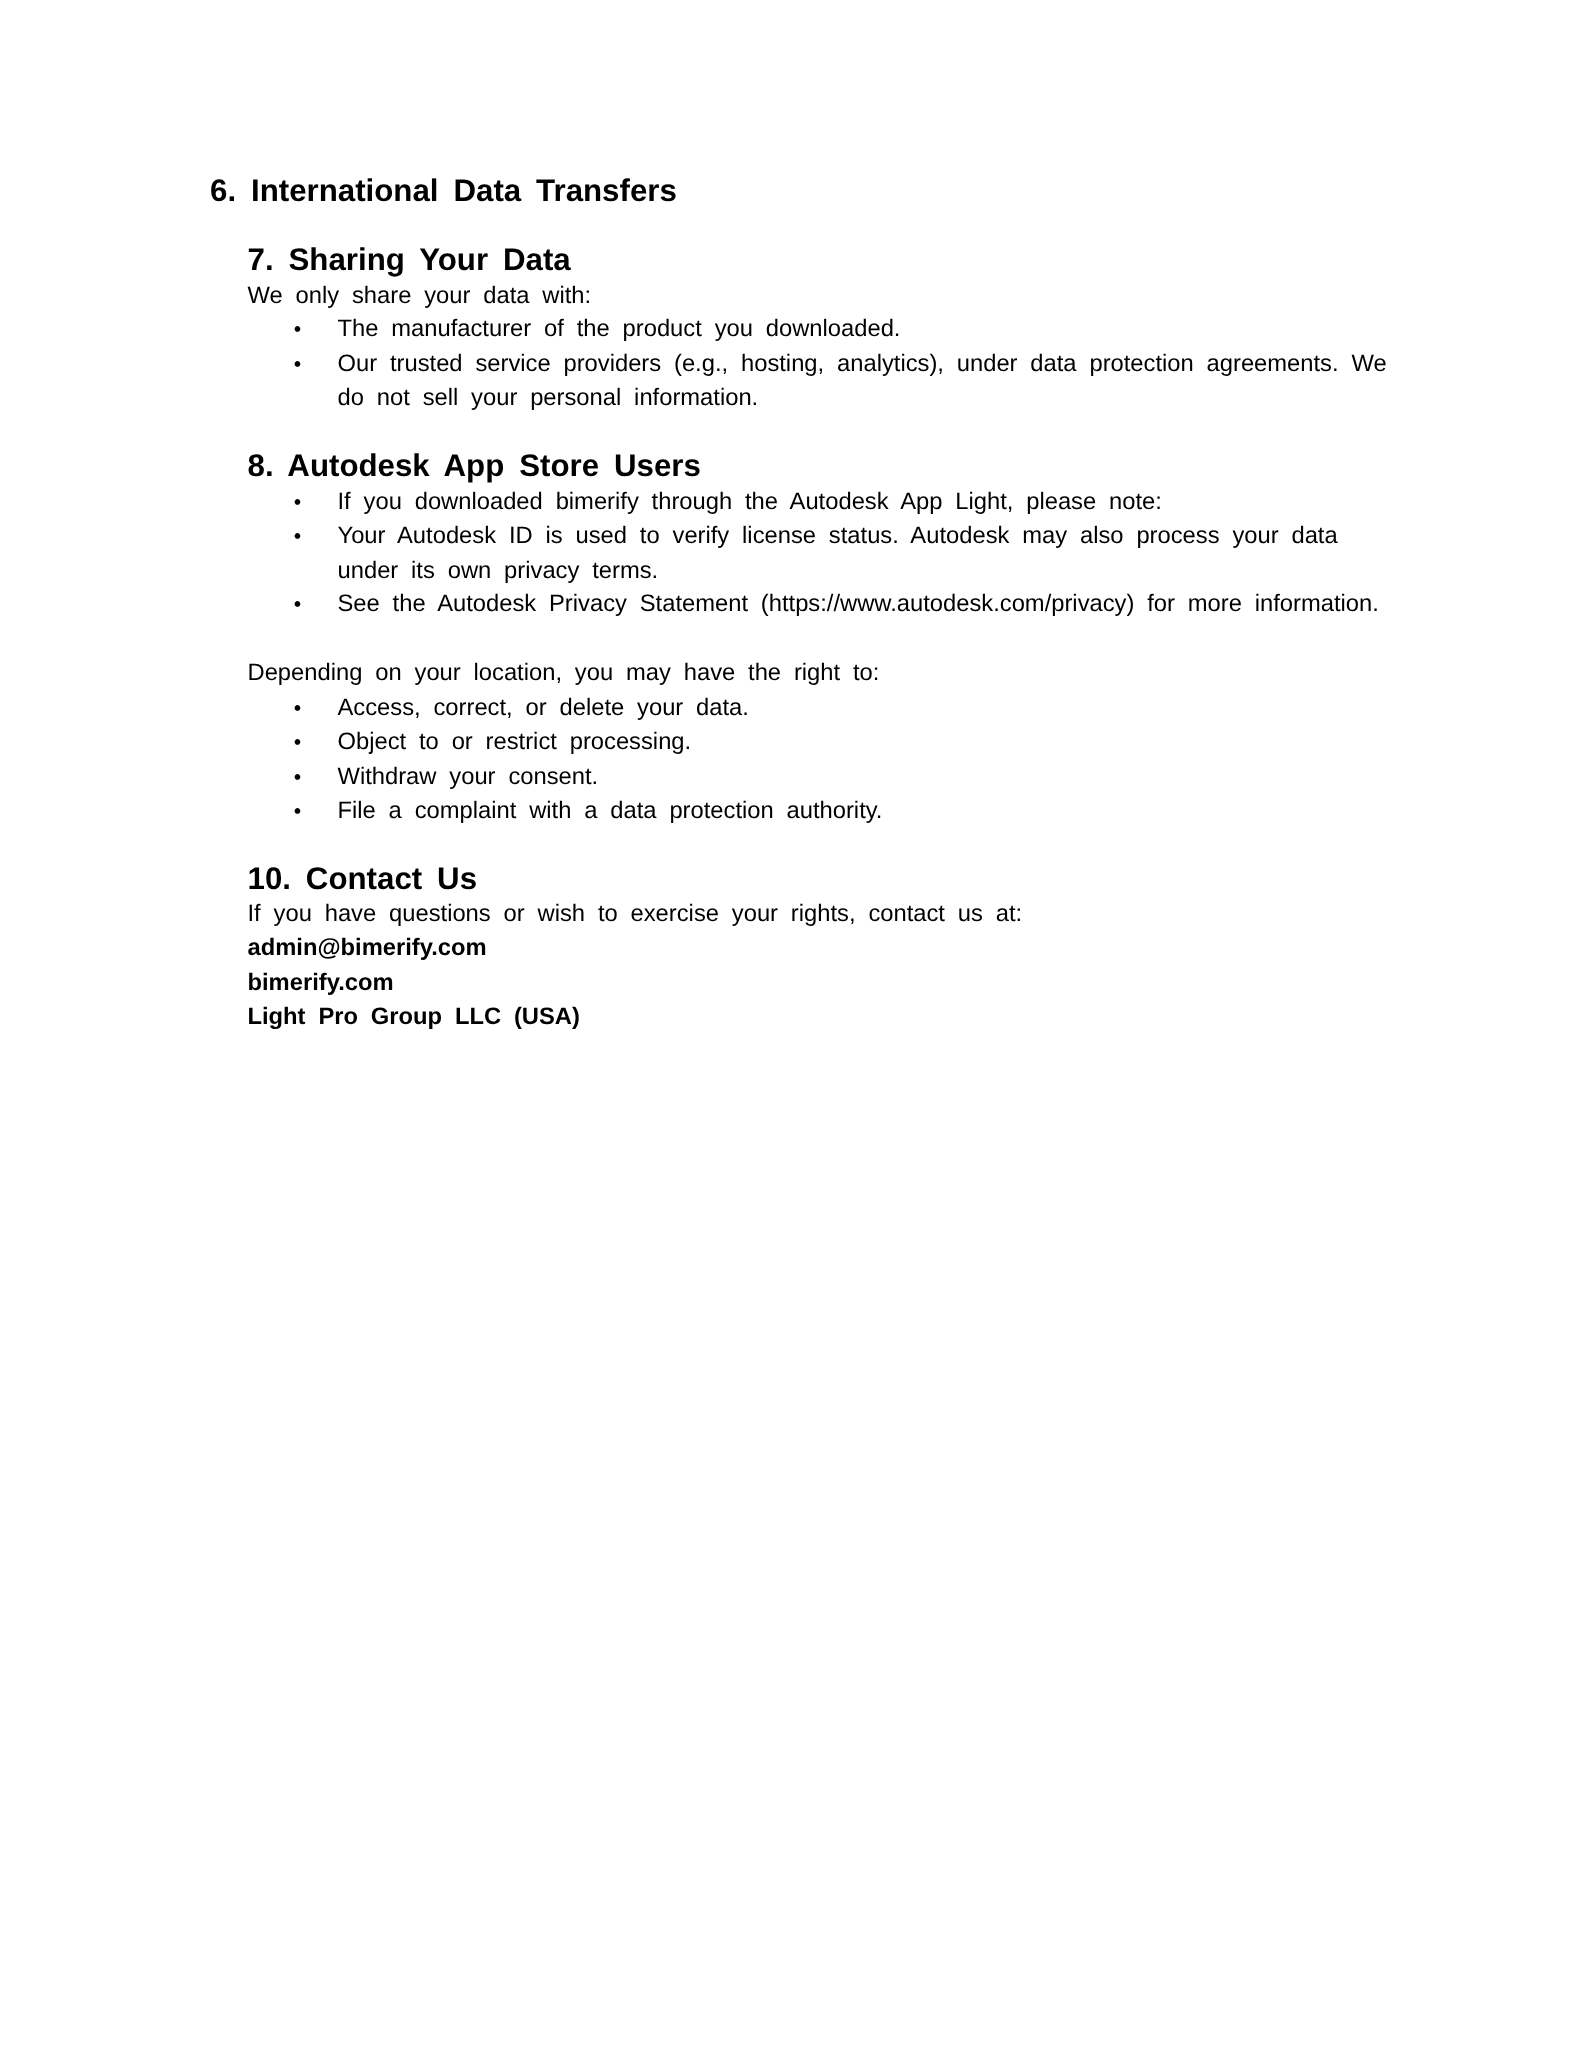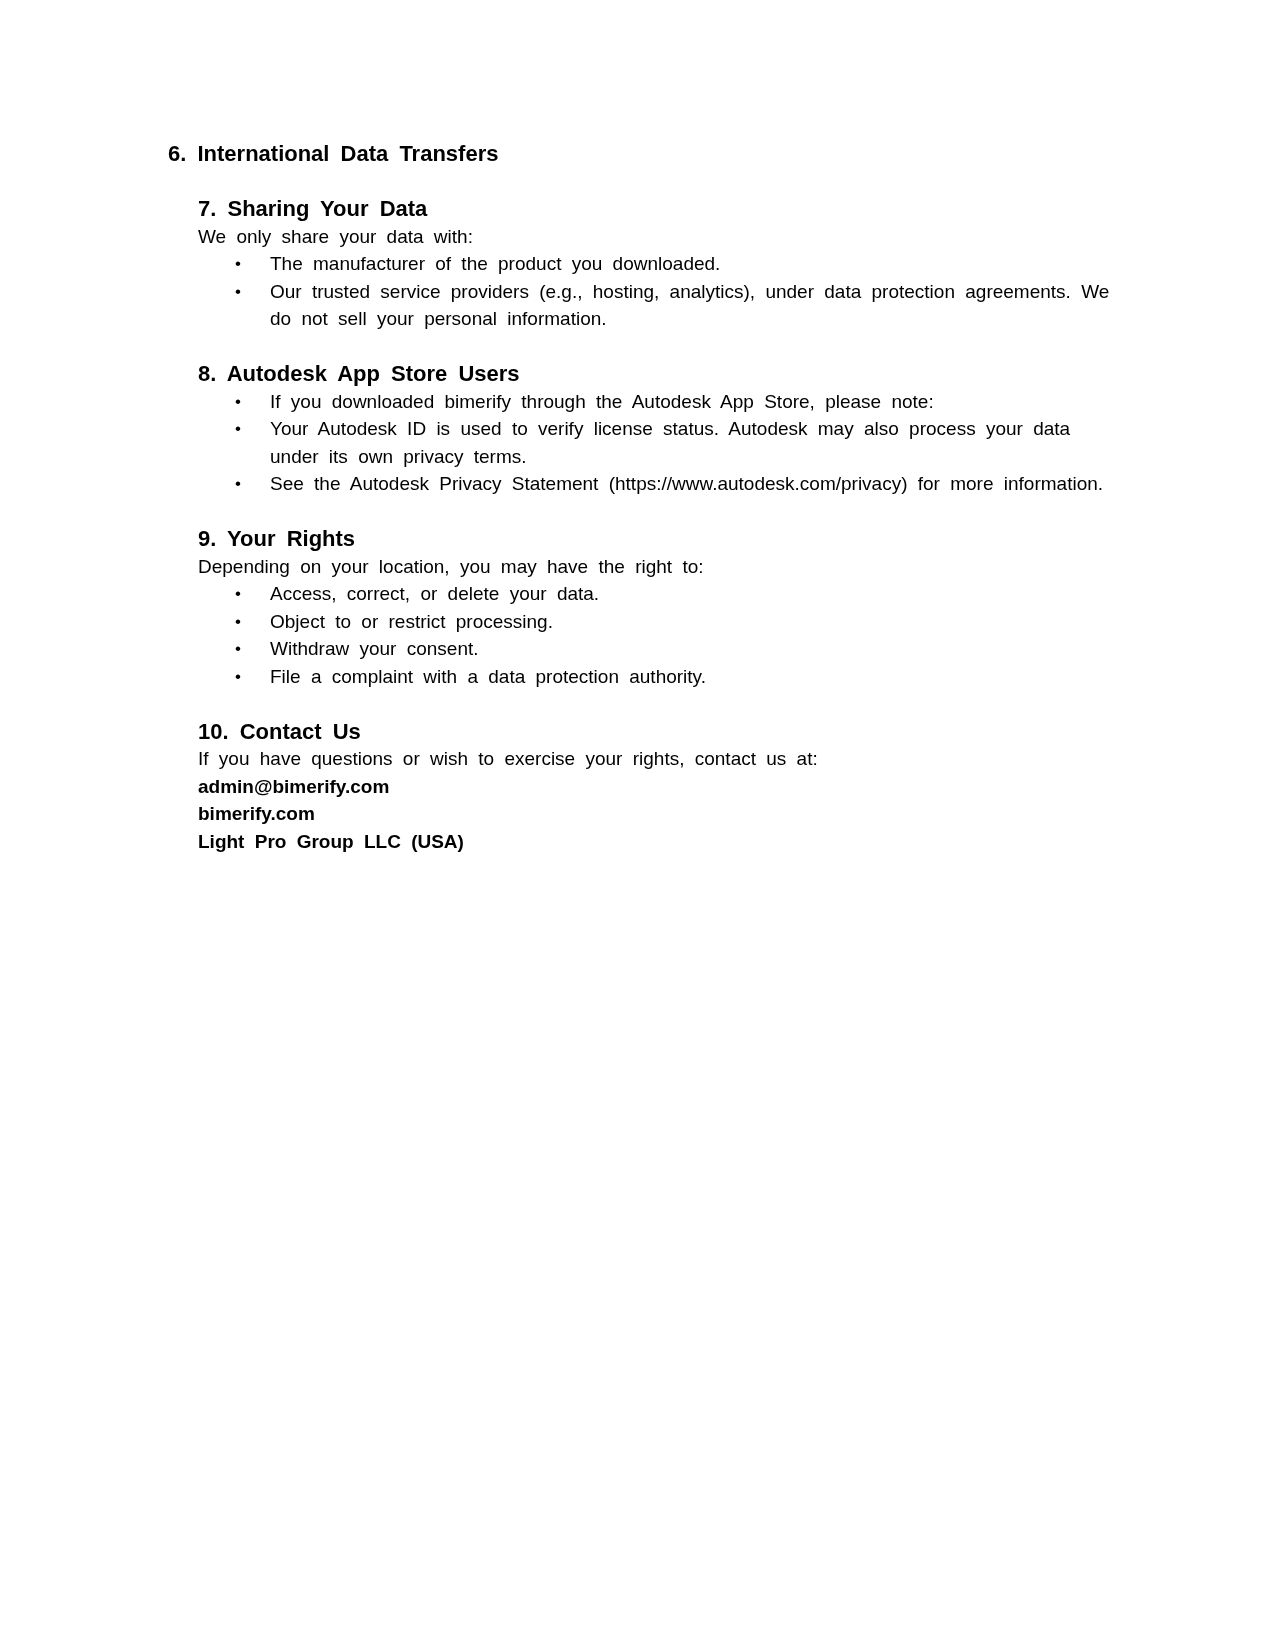--- a/index.html
+++ b/index.html
@@ -21,21 +21,21 @@
     padding: 140px 163px 0 168px;
     font-size: 19px;
     line-height: 27.5px;
     word-spacing: 5px;
     letter-spacing: 0px;
   }
   .section { margin: 0; }
   .gap-top { margin-top: 27.5px; margin-left: 30px; }
   h2 {
     margin: 0;
-    font-size: 22px;
+    font-size: 25px;
     line-height: 27.5px;
     font-weight: 700;
     color: #000000;
   }
   p {
     margin: 0;
     line-height: 27.5px;
   }
   .bold-line { font-weight: 700; }
   ul.bullets {
@@ -81,35 +81,34 @@
           <span class="li-text">Our trusted service providers (e.g., hosting, analytics), under data protection agreements. We do not sell your personal information.</span>
         </li>
       </ul>
     </div>
 
     <div class="section gap-top">
       <h2>8. Autodesk App Store Users</h2>
       <ul class="bullets gap-top">
         <li>
           <span class="bullet">•</span>
-          <span class="li-text">If you downloaded bimerify through the Autodesk App Store, please note:</span>
+          <span class="li-text">If you downloaded bimerify through the Autodesk App Light, please note:</span>
         </li>
         <li>
           <span class="bullet">•</span>
           <span class="li-text">Your Autodesk ID is used to verify license status. Autodesk may also process your data under its own privacy terms.</span>
         </li>
         <li>
           <span class="bullet">•</span>
           <span class="li-text">See the Autodesk Privacy Statement (https://www.autodesk.com/privacy) for more information.</span>
         </li>
       </ul>
     </div>
 
     <div class="section gap-top">
-      <h2>9. Your Rights</h2>
       <p>Depending on your location, you may have the right to:</p>
       <ul class="bullets gap-top">
         <li>
           <span class="bullet">•</span>
           <span class="li-text">Access, correct, or delete your data.</span>
         </li>
         <li>
           <span class="bullet">•</span>
           <span class="li-text">Object to or restrict processing.</span>
         </li>

